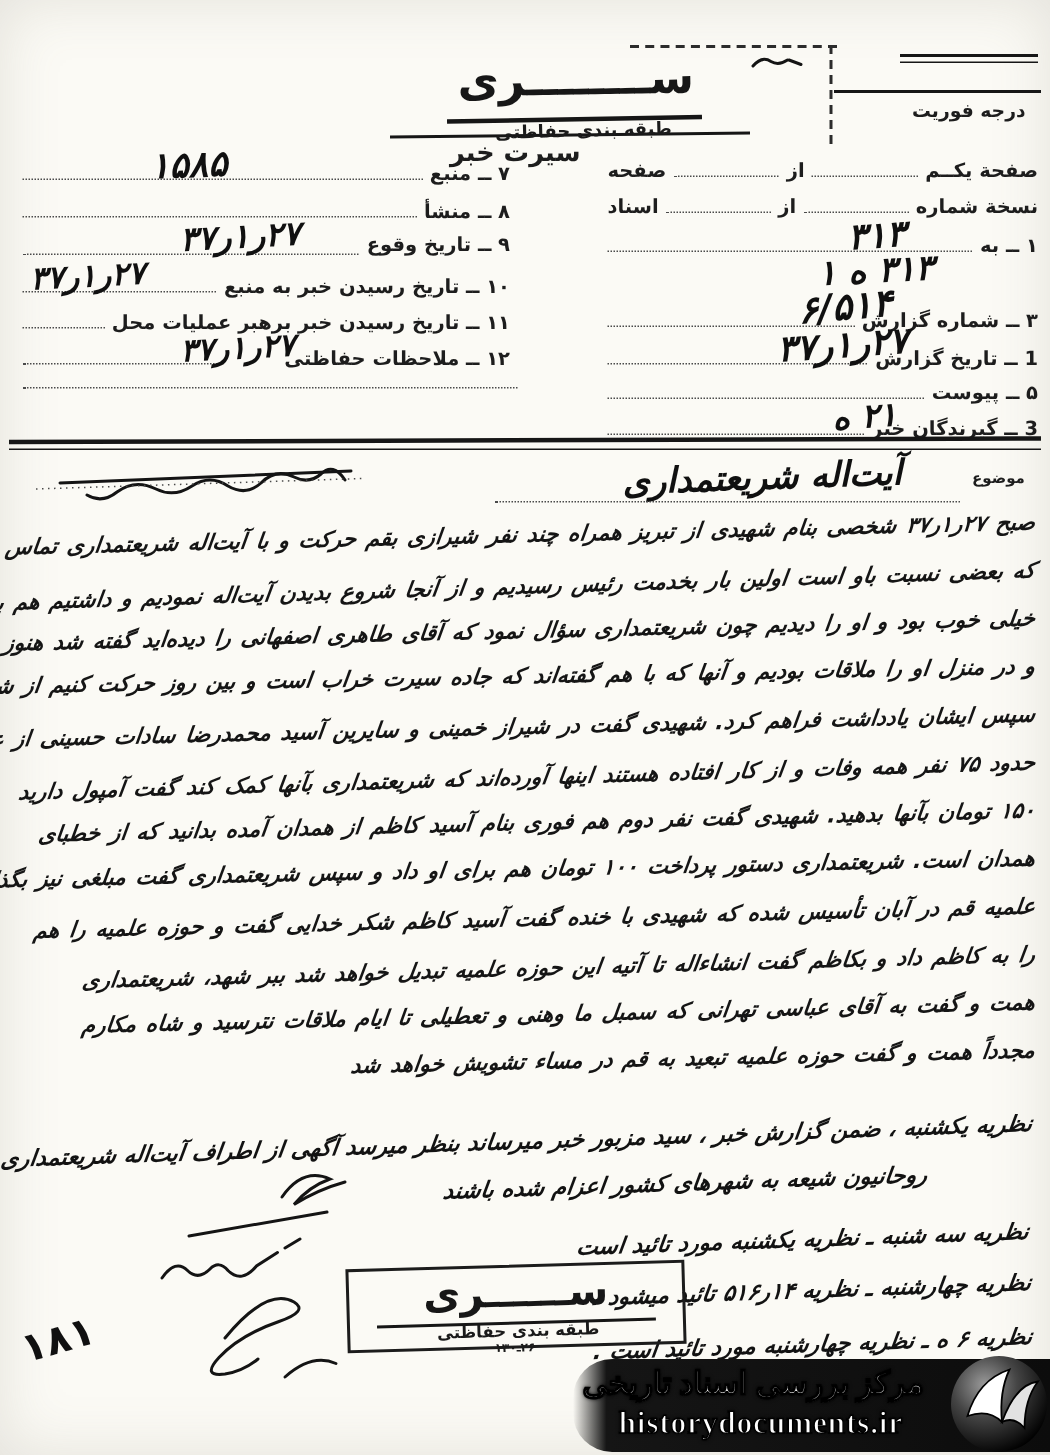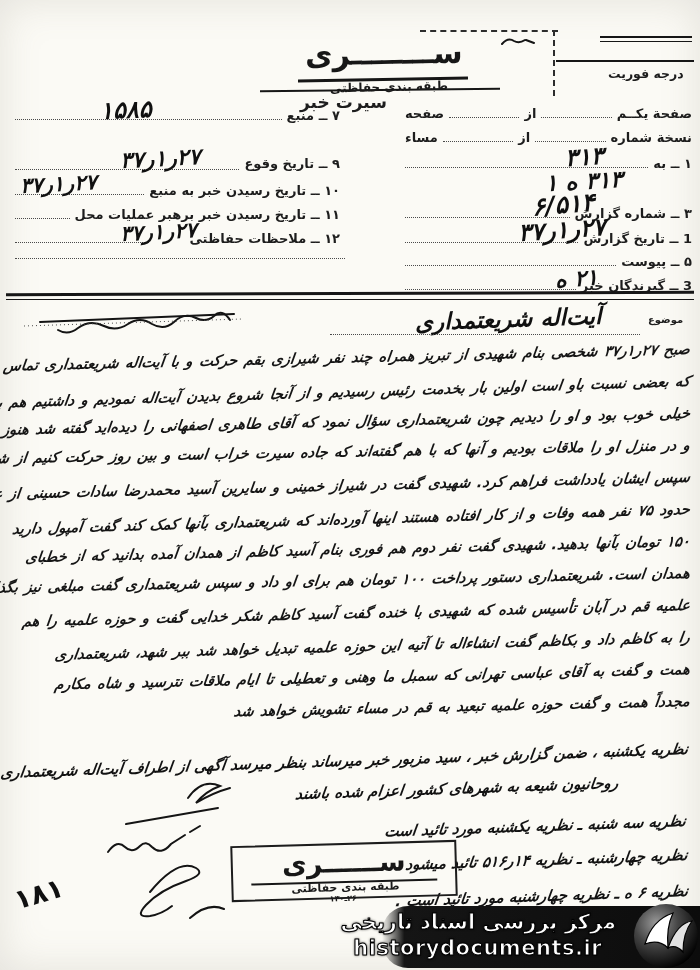--- a/index.html
+++ b/index.html
@@ -21,21 +21,21 @@
        transform:skewX(-8deg) rotate(-1.4deg);transform-origin:right;}
   .foot-line{position:absolute;direction:rtl;text-align:right;font-size:15px;font-weight:700;
        font-style:italic;color:#121212;white-space:nowrap;
        transform:skewX(-9deg) rotate(-2deg);transform-origin:right;}
   .stamp-secret{direction:rtl;font-weight:700;color:#171717;white-space:nowrap;}
   .stamp-class{direction:rtl;font-weight:700;color:#1a1a1a;white-space:nowrap;}
   .banner{position:absolute;left:382px;top:906px;width:318px;height:62px;
        background:linear-gradient(90deg,rgba(10,10,10,0) 0%,#151515 7%,#0c0c0c 100%);
        border-radius:26px 0 0 26px;}
   .banner-text{position:absolute;direction:rtl;color:#fff;font-weight:700;
-       -webkit-text-stroke:1px #000;text-shadow:0 0 3px #000,0 0 1px #000;white-space:nowrap;}
+       -webkit-text-stroke:1px #000;text-shadow:0 0 3px #000,0 0 1px #000;white-space:nowrap;font-family:Liberation Serif, serif;}
   svg{position:absolute;overflow:visible;}
   .sig-stroke{fill:none;stroke:#141414;stroke-width:2;stroke-linecap:round;}
 </style>
 </head>
 <body>
 
 <div class="page">
 
   <div class="abs hdash" style="left:420px;top:30px;width:138px;height:0;"></div>
   <div class="abs vdash" style="left:553px;top:30px;width:0;height:66px;"></div>
@@ -59,21 +59,21 @@
     <span class="lead"></span>
     <span class="print">از</span>
     <span class="lead"></span>
     <span class="print">صفحه</span>
   </div>
   <div class="abs row" style="left:405px;top:130px;width:287px;">
     <span class="print">نسخة شماره</span>
     <span class="lead"></span>
     <span class="print">از</span>
     <span class="lead"></span>
-    <span class="print">مساء</span>
+    <span class="print">اسناد</span>
   </div>
 
   <div class="abs row" style="left:405px;top:156px;width:287px;">
     <span class="print">۱ ــ به</span>
     <span class="lead"></span>
   </div>
   <div class="abs row" style="left:405px;top:206px;width:287px;">
     <span class="print">۳ ــ شماره گزارش</span>
     <span class="lead"></span>
   </div>
@@ -91,20 +91,24 @@
   </div>
 
   <div class="abs ink" style="left:565px;top:143px;font-size:24px;transform:rotate(-4deg);">۳۱۳</div>
   <div class="abs ink" style="left:545px;top:168px;font-size:23px;transform:rotate(-3deg);">۳۱۳ ه ۱</div>
   <div class="abs ink" style="left:532px;top:190px;font-size:25px;transform:rotate(-5deg);">۶/۵۱۴</div>
   <div class="abs ink" style="left:518px;top:216px;font-size:24px;transform:rotate(-4deg);">۲۷ر۱ر۳۷</div>
   <div class="abs ink" style="left:555px;top:266px;font-size:22px;transform:rotate(-4deg);">۲۱ ه</div>
 
   <div class="abs row" style="left:15px;top:108px;width:325px;">
     <span class="print">۷ ــ منبع</span>
+    <span class="lead"></span>
+  </div>
+  <div class="abs row" style="left:15px;top:133px;width:325px;">
+    <span class="print">۸ ــ منشأ</span>
     <span class="lead"></span>
   </div>
   <div class="abs row" style="left:15px;top:156px;width:325px;align-items:center;">
     <span class="print">۹ ــ تاريخ وقوع</span>
     <span class="lead"></span>
   </div>
   <div class="abs row" style="left:15px;top:183px;width:325px;">
     <span class="print">۱۰ ــ تاريخ رسيدن خبر به منبع</span>
     <span class="lead"></span>
   </div>

